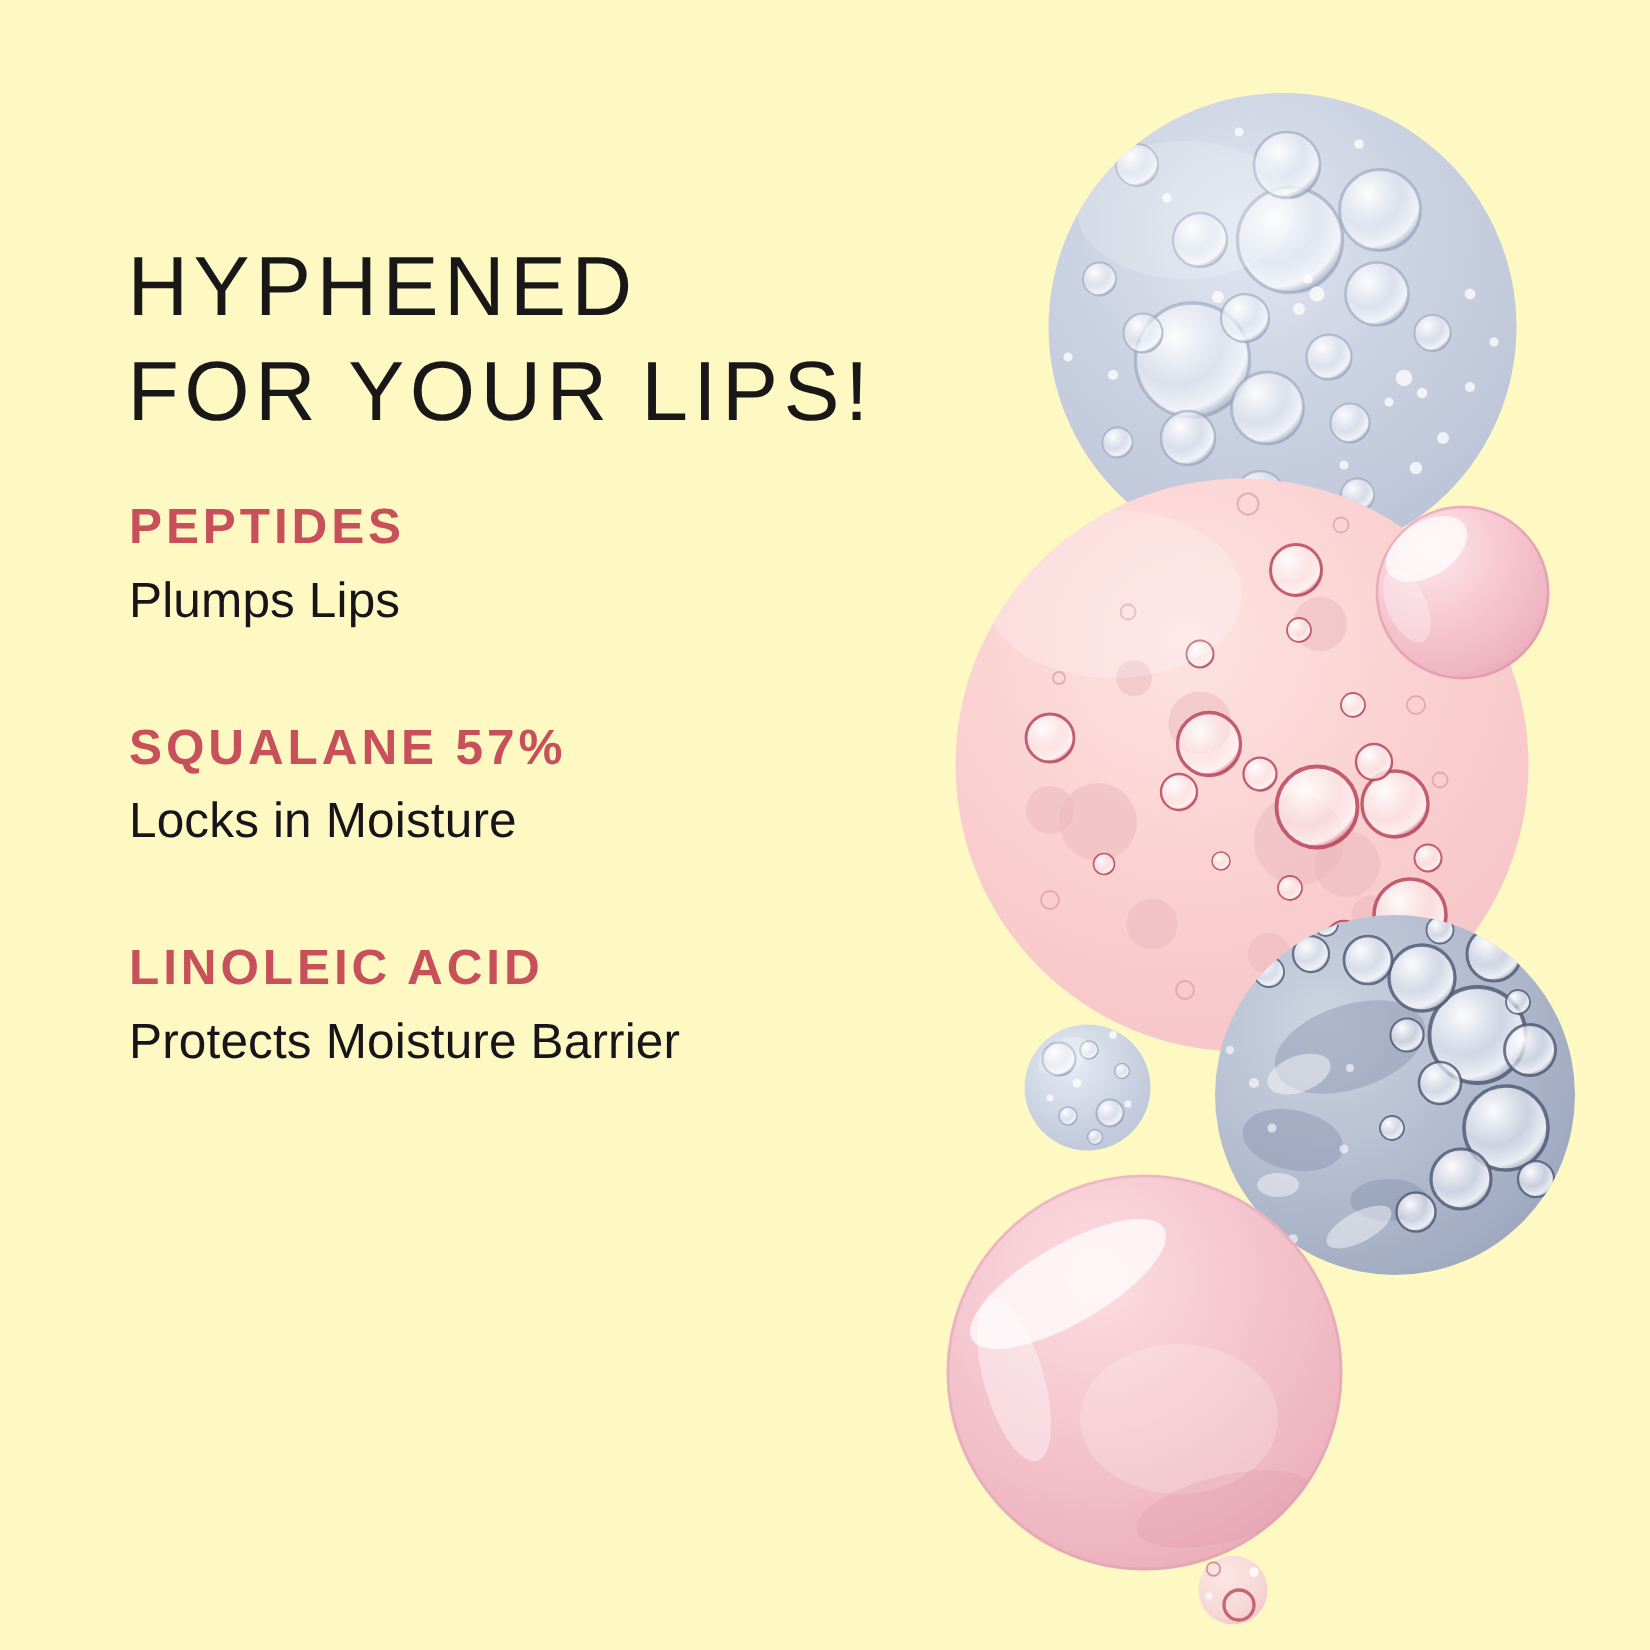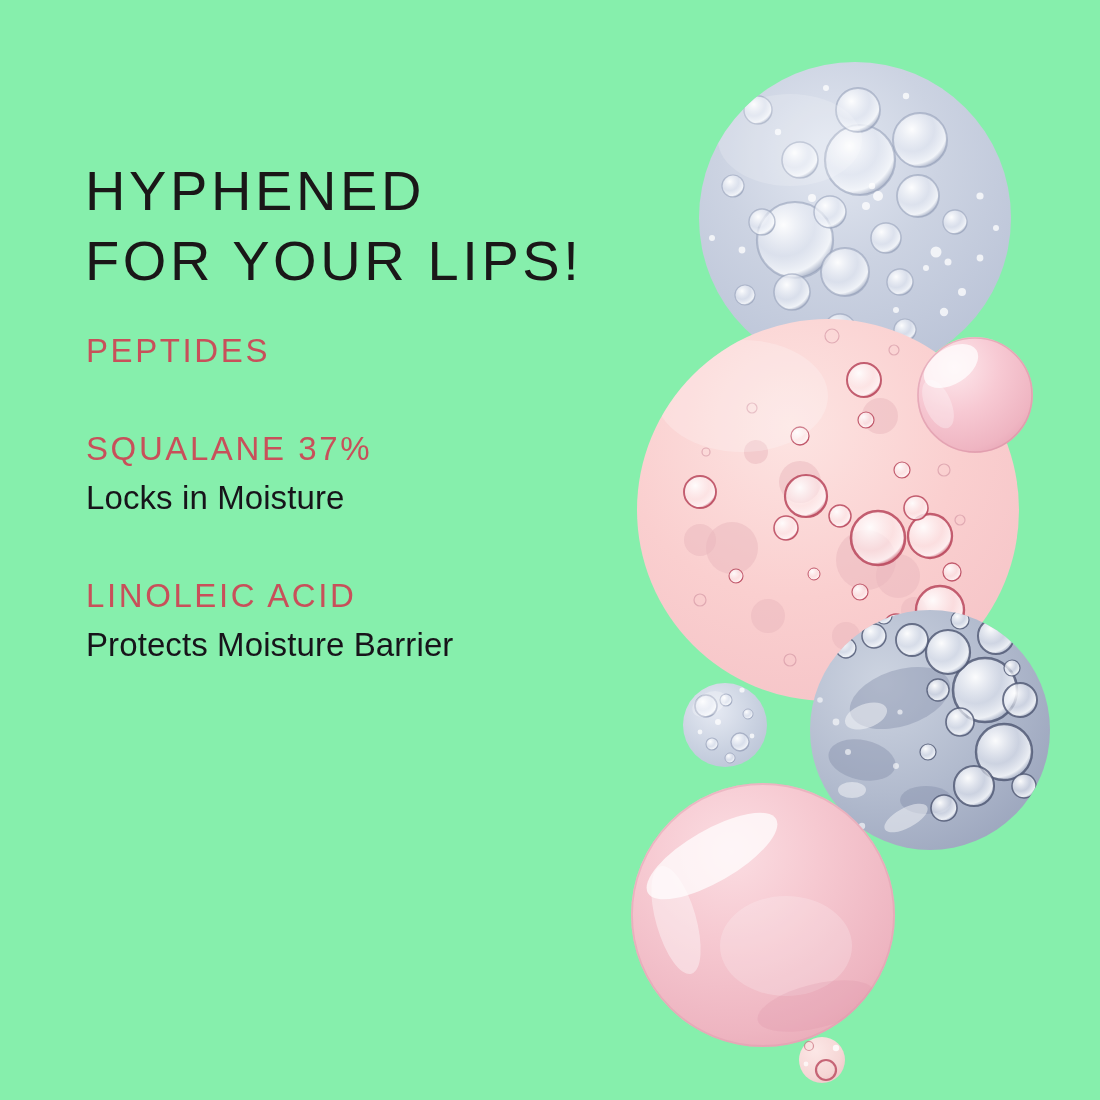--- a/index.html
+++ b/index.html
@@ -5,21 +5,21 @@
   html, body {
     margin: 0;
     padding: 0;
     background: #ffffff;
   }
   #poster {
     position: relative;
     width: 1100px;
     height: 1100px;
     overflow: hidden;
-    background: #86efac;
+    background: #fef9c3;
     font-family: "Liberation Sans", sans-serif;
     -webkit-font-smoothing: antialiased;
   }
 
   
   #artwork {
     position: absolute;
     inset: 0;
     width: 1100px;
     height: 1100px;
@@ -56,21 +56,21 @@
   .ingredient {
     margin-bottom: 56px;
   }
   .ingredient:last-child { margin-bottom: 16px; }
 
   .ing-name {
     display: block;
     color: #c8505a;
     font-size: 33px;
     line-height: 42px;
-    font-weight: 400;
+    font-weight: 700;
     letter-spacing: 2.6px;
   }
   .ing-desc {
     display: block;
     margin-top: 7px;
     color: #17141a;
     font-size: 33px;
     line-height: 42px;
     font-weight: 400;
     letter-spacing: 0.1px;
@@ -358,27 +358,28 @@
 
   <div id="content">
 
     <h1 class="headline">HYPHENED
 FOR YOUR LIPS!</h1>
 
     <div class="ingredients">
 
       <div class="ingredient">
         <span class="ing-name">PEPTIDES</span>
+        <span class="ing-desc">Plumps Lips</span>
       </div>
 
       <div class="ingredient">
       </div>
 
       <div class="ingredient">
-        <span class="ing-name">SQUALANE 37%</span>
+        <span class="ing-name">SQUALANE 57%</span>
         <span class="ing-desc">Locks in Moisture</span>
       </div>
 
       <div class="ingredient">
         <span class="ing-name">LINOLEIC ACID</span>
         <span class="ing-desc">Protects Moisture Barrier</span>
       </div>
 
     </div>
   </div>

